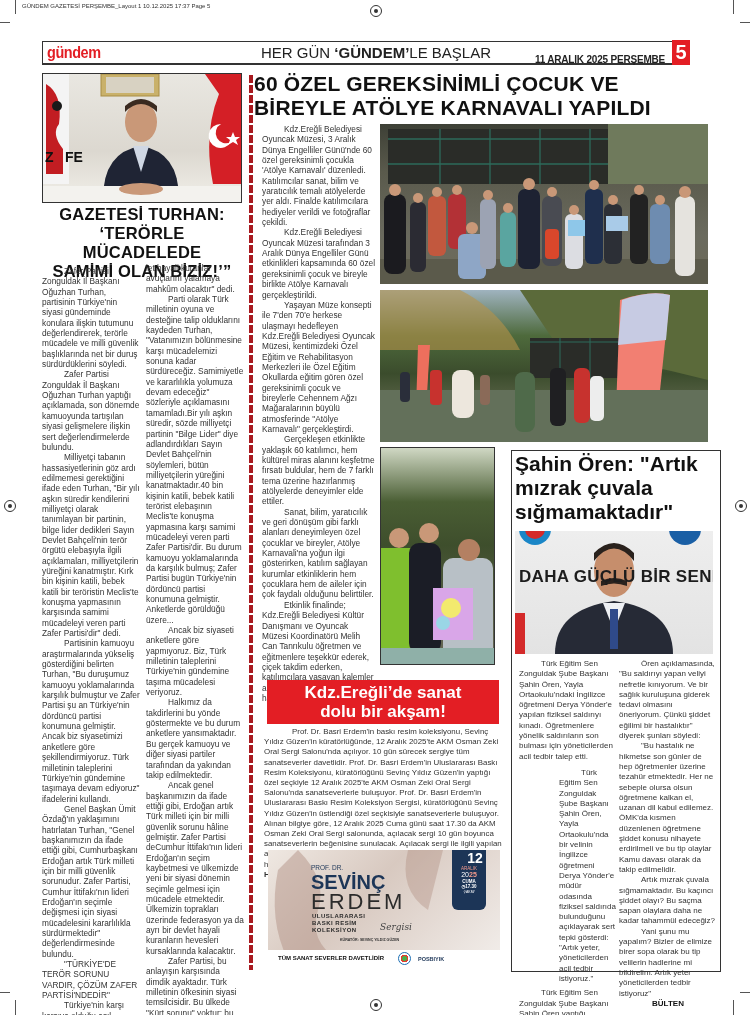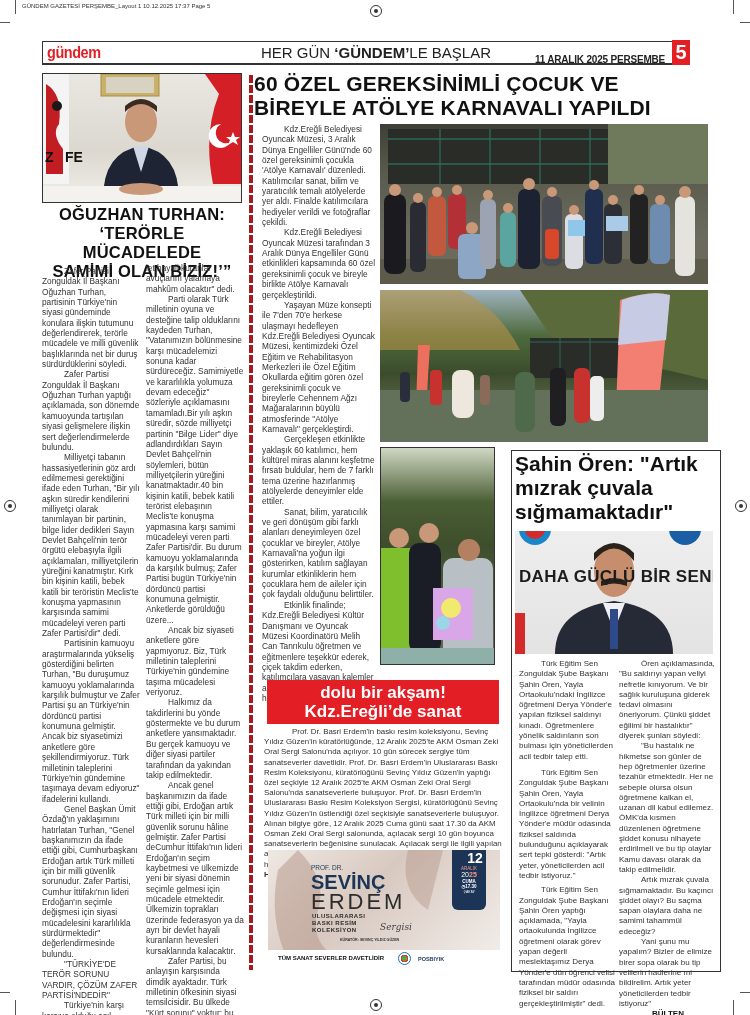--- a/index.html
+++ b/index.html
@@ -65,21 +65,21 @@
     <polygon points="190,58 192,63 197,63 193,66 195,71 190,68 185,71 187,66 183,63 188,63" fill="#fff"></polygon>
     <ellipse cx="98" cy="48" rx="16" ry="20" fill="#c99878"></ellipse>
     <path d="M82 38 Q98 22 114 38 L114 32 Q98 18 82 32 Z" fill="#3a2a20"></path>
     <path d="M60 125 Q60 78 98 72 Q136 78 136 125 Z" fill="#1f2434"></path>
     <path d="M90 72 L98 98 L106 72 Z" fill="#cfd7e4"></path>
     <rect x="0" y="112" width="200" height="18" fill="#f3f2ee"></rect>
     <ellipse cx="98" cy="115" rx="22" ry="6" fill="#c99878"></ellipse>
   </svg>
 </div>
 <div class="abs h-left">
-  <div>OĞUZHAN TURHAN:</div>
+  <div>GAZETESİ TURHAN:</div>
   <div>‘TERÖRLE MÜCADELEDE</div>
   <div>SAMİMİ OLAN BİZİZ!’”</div>
 </div>
 <div class="txt" style="left:42px;top:266px;width:98px;">
   <p>Zafer Partisi Zonguldak İl Başkanı Oğuzhan Turhan, partisinin Türkiye'nin siyasi gündeminde konulara ilişkin tutumunu değerlendirerek, terörle mücadele ve milli güvenlik başlıklarında net bir duruş sürdürdüklerini söyledi.</p>
   <p>Zafer Partisi Zonguldak İl Başkanı Oğuzhan Turhan yaptığı açıklamada, son dönemde kamuoyunda tartışılan siyasi gelişmelere ilişkin sert değerlendirmelerde bulundu.</p>
   <p>Milliyetçi tabanın hassasiyetlerinin göz ardı edilmemesi gerektiğini ifade eden Turhan, "Bir yılı aşkın süredir kendilerini milliyetçi olarak tanımlayan bir partinin, bilge lider dedikleri Sayın Devlet Bahçeli'nin terör örgütü elebaşıyla ilgili açıklamaları, milliyetçilerin yüreğini kanatmıştır. Kırk bin kişinin katili, bebek katili bir teröristin Meclis'te konuşma yapmasının karşısında samimi mücadeleyi veren parti Zafer Partisi'dir" dedi.</p>
   <p>Partisinin kamuoyu araştırmalarında yükseliş gösterdiğini belirten Turhan, "Bu duruşumuz kamuoyu yoklamalarında karşılık bulmuştur ve Zafer Partisi şu an Türkiye'nin dördüncü partisi konumuna gelmiştir. Ancak biz siyasetimizi anketlere göre şekillendirmiyoruz. Türk milletinin taleplerini Türkiye'nin gündemine taşımaya devam ediyoruz" ifadelerini kullandı.</p>
   <p>Genel Başkan Ümit Özdağ'ın yaklaşımını hatırlatan Turhan, "Genel başkanımızın da ifade ettiği gibi, Cumhurbaşkanı Erdoğan artık Türk milleti için bir milli güvenlik sorunudur. Zafer Partisi, Cumhur İttifakı'nın lideri Erdoğan'ın seçimle değişmesi için siyasi mücadelesini kararlılıkla sürdürmektedir" değerlendirmesinde bulundu.</p>
   <p>"TÜRKİYE'DE TERÖR SORUNU VARDIR, ÇÖZÜM ZAFER PARTİSİ'NDEDİR"</p>
@@ -198,22 +198,22 @@
     <rect x="62" y="110" width="50" height="100" rx="10" fill="#b8c0c6"></rect>
     <circle cx="88" cy="102" r="11" fill="#b48062"></circle>
     <rect x="52" y="140" width="40" height="52" fill="#d9a6e8"></rect>
     <circle cx="70" cy="160" r="10" fill="#f2ea6e"></circle>
     <circle cx="62" cy="175" r="7" fill="#9ad6e6"></circle>
     <rect x="0" y="200" width="115" height="18" fill="#8fb0a8"></rect>
   </svg>
 </div>
 
 <div class="abs redbox">
+  <div>Kdz.Ereğli’de sanat</div>
   <div>dolu bir akşam!</div>
-  <div>Kdz.Ereğli’de sanat</div>
 </div>
 <div class="txt" style="left:264px;top:727px;width:240px;font-size:7.9px;line-height:10.2px;">
   <p style="text-indent:28px;"><span>Prof. Dr. Basri Erdem'in baskı resim koleksiyonu, Sevinç Yıldız Güzen'in küratörlüğünde, 12 Aralık 2025'te AKM Osman Zeki Oral Sergi Salonu'nda açılıyor. 10 gün sürecek sergiye tüm sanatseverler davetlidir. Prof. Dr. Basri Erdem'in Uluslararası Baskı Resim Koleksiyonu, küratörlüğünü Sevinç Yıldız Güzen'in yaptığı özel seçkiyle 12 Aralık 2025'te AKM Osman Zeki Oral Sergi Salonu'nda sanatseverlerle buluşuyor. Prof. Dr. Basri Erdem'in Uluslararası Baskı Resim Koleksiyon Sergisi, küratörlüğünü Sevinç Yıldız Güzen'in üstlendiği özel seçkisiyle sanatseverlerle buluşuyor. Alınan bilgiye göre, 12 Aralık 2025 Cuma günü saat 17.30 da AKM Osman Zeki Oral Sergi salonunda, açılacak sergi 10 gün boyunca sanatseverlerin beğenisine sunulacak. Açılacak sergi ile ilgili yapılan açıklamada, "Sanatın evrensel dilini taşıyan bu özel sergiye tüm hemşehrilerimizi bekliyoruz. Tüm sanatseverler davetlidir" denildi.</span> <b>HÜSEYİN ORHAN</b></p>
 </div>
 
 <div class="abs" style="left:268px;top:850px;width:232px;height:118px;background:linear-gradient(135deg,#efe8e2 0%,#d8c9c0 40%,#f3efec 100%);overflow:hidden;">
   <svg class="abs" style="left:0;top:0;" width="232" height="118" viewBox="0 0 232 118">
     <path d="M30 0 Q60 30 50 60 Q40 90 70 110 L20 110 Q0 70 10 20 Z" fill="#b49488" opacity="0.5"></path>
     <path d="M140 0 Q130 40 160 60 L175 0 Z" fill="#a88376" opacity="0.35"></path>
   </svg>
@@ -258,22 +258,22 @@
     <path d="M88 72 L99 100 L110 72 Z" fill="#eef0f4"></path>
     <rect x="95" y="78" width="8" height="40" fill="#2f4a8a"></rect>
     <ellipse cx="99" cy="40" rx="20" ry="26" fill="#c68e6c"></ellipse>
     <path d="M79 30 Q99 5 119 30 L119 22 Q99 2 79 22 Z" fill="#2a221d"></path>
     <path d="M86 50 Q99 44 112 50 L112 55 Q99 50 86 55 Z" fill="#2a221d"></path>
   </svg>
   <div class="abs" style="left:4px;top:36px;font-size:17px;font-weight:900;color:#1d1d1d;letter-spacing:0.3px;white-space:nowrap;">DAHA GÜÇLÜ BİR SENDİKA</div>
 </div>
 <div class="txt" style="left:519px;top:659px;width:97px;font-size:8px;line-height:10.3px;">
   <p>Türk Eğitim Sen Zonguldak Şube Başkanı Şahin Ören, Yayla Ortaokulu'ndaki İngilizce öğretmeni Derya Yönder'e yapılan fiziksel saldırıyı kınadı. Öğretmenlere yönelik saldırıların son bulması için yöneticilerden acil tedbir talep etti.</p>
-  <p style="margin-top:6px;">Türk Eğitim Sen Zonguldak Şube Başkanı Şahin Ören, Yayla Ortaokulu'nda bir velinin İngilizce öğretmeni Derya Yönder'e müdür odasında fiziksel saldırıda bulunduğunu açıklayarak sert tepki gösterdi: "Artık yeter, yöneticilerden acil tedbir istiyoruz."</p>
+  <p style="margin-top:6px;margin-left:40px;">Türk Eğitim Sen Zonguldak Şube Başkanı Şahin Ören, Yayla Ortaokulu'nda bir velinin İngilizce öğretmeni Derya Yönder'e müdür odasında fiziksel saldırıda bulunduğunu açıklayarak sert tepki gösterdi: "Artık yeter, yöneticilerden acil tedbir istiyoruz."</p>
   <p style="margin-top:4px;">Türk Eğitim Sen Zonguldak Şube Başkanı Şahin Ören yaptığı açıklamada, "Yayla ortaokulunda İngilizce öğretmeni olarak görev yapan değerli meslektaşımız Derya Yönder'e dün öğrenci velisi tarafından müdür odasında fiziksel bir saldırı gerçekleştirilmiştir" dedi.</p>
 </div>
 <div class="txt" style="left:619px;top:659px;width:98px;font-size:8px;line-height:10.3px;">
   <p>Ören açıklamasında, "Bu saldırıyı yapan veliyi nefretle kınıyorum. Ve bir sağlık kuruluşuna giderek tedavi olmasını öneriyorum. Çünkü şiddet eğilimi bir hastalıktır" diyerek şunları söyledi:</p>
   <p>"Bu hastalık ne hikmetse son günler de hep öğretmenler üzerine tezahür etmektedir. Her ne sebeple olursa olsun öğretmene kalkan el, uzanan dil kabul edilemez. ÖMK'da kısmen düzenlenen öğretmene şiddet konusu nihayete erdirilmeli ve bu tip olaylar Kamu davası olarak da takip edilmelidir.</p>
-  <p>Artık mızrak çuvala sığmamaktadır. Bu kaçıncı şiddet olayı? Bu saçma sapan olaylara daha ne samimi tahammül edeceğiz?</p>
+  <p>Artık mızrak çuvala sığmamaktadır. Bu kaçıncı şiddet olayı? Bu saçma sapan olaylara daha ne kadar tahammül edeceğiz?</p>
   <p>Yani şunu mu yapalım? Bizler de elimize birer sopa olarak bu tip velilerin hadlerine mi bildirelim. Artık yeter yöneticilerden tedbir istiyoruz"</p>
   <div style="text-align:center;font-weight:bold;color:#111;">BÜLTEN</div>
 </div>
 
 </body></html>

